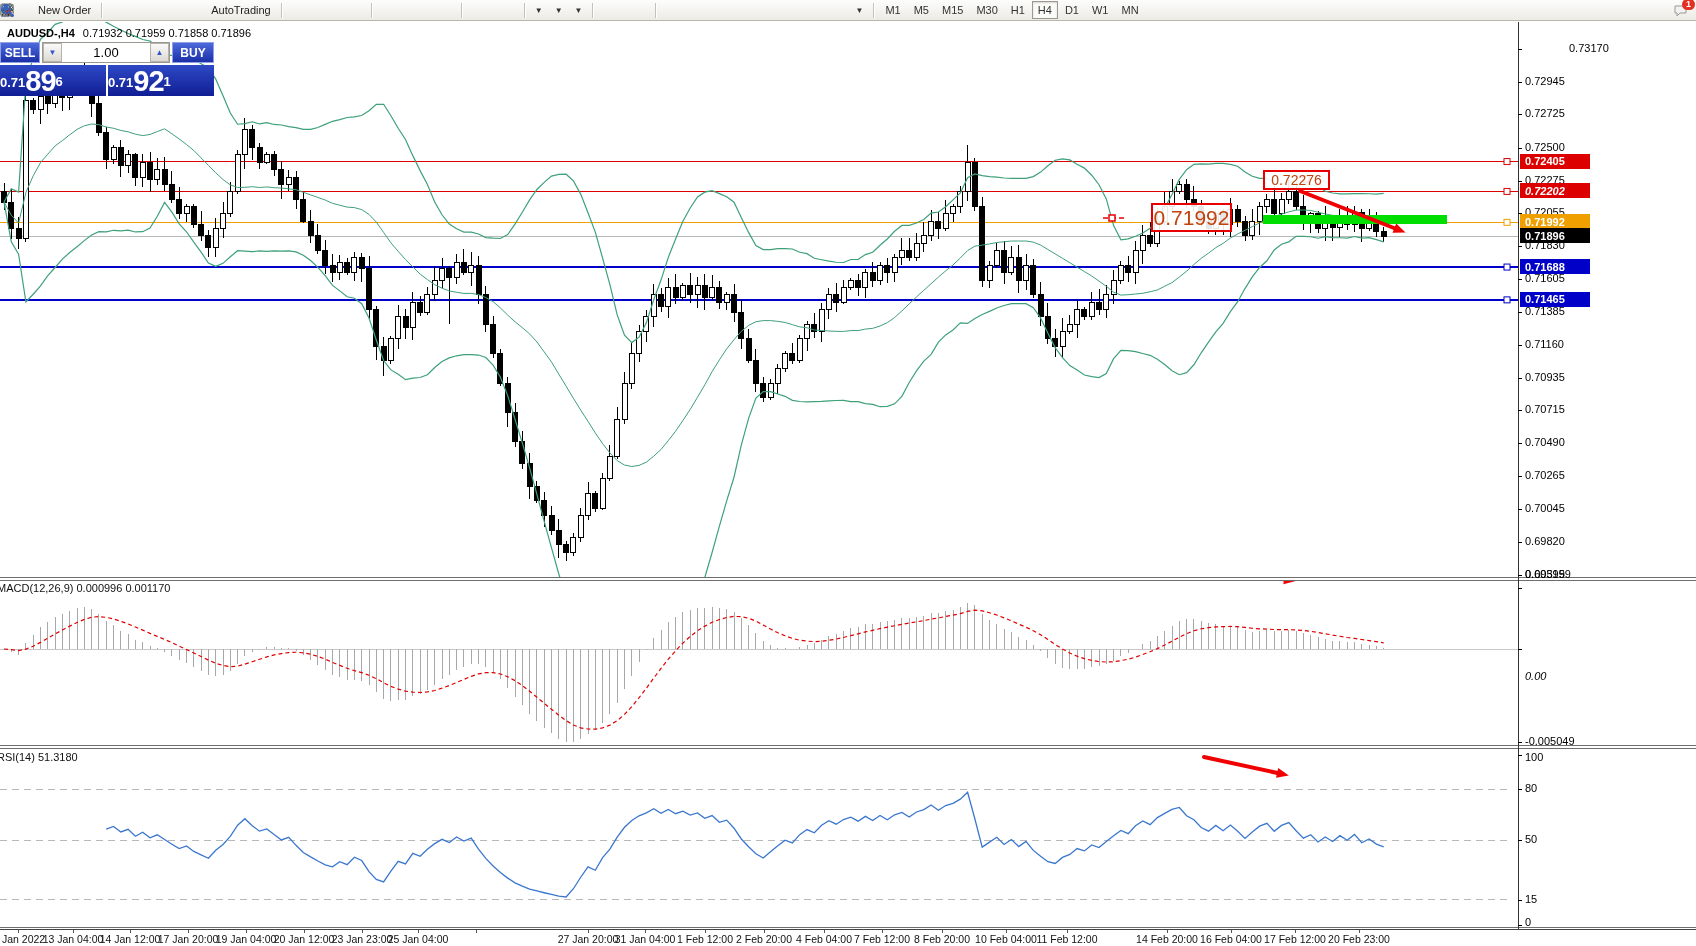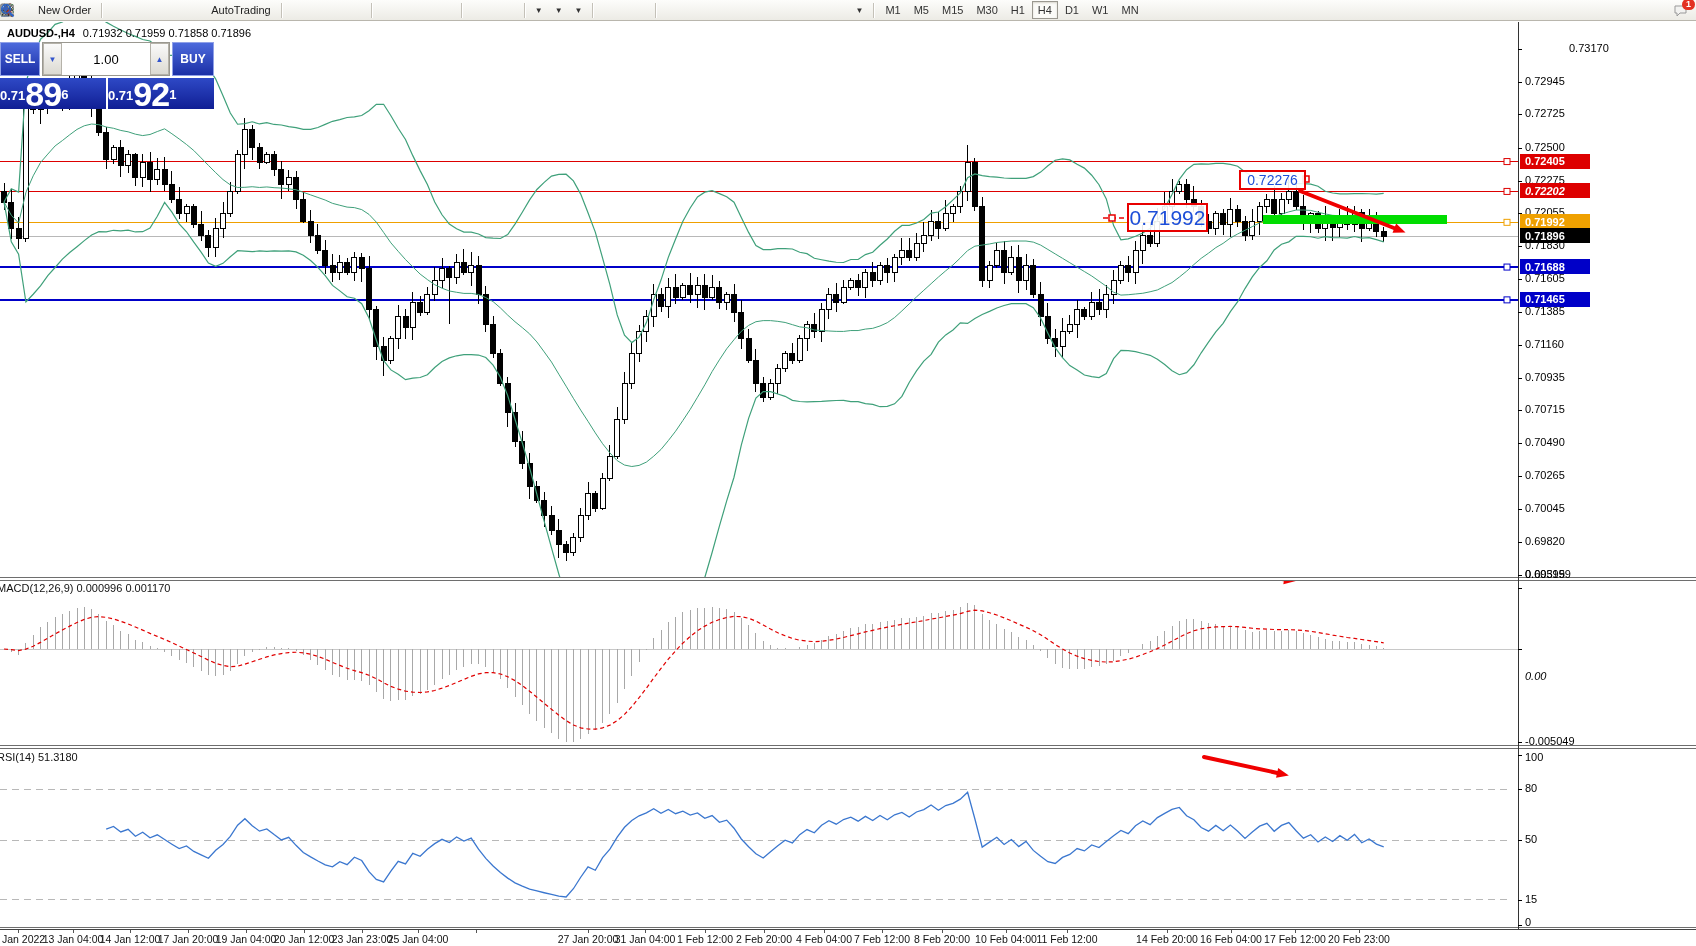--- a/index.html
+++ b/index.html
@@ -20,47 +20,47 @@
   .tb-right{margin-left:auto;display:flex;align-items:center;gap:6px;padding-right:8px;}
   .badge{position:absolute;top:-4px;right:-7px;background:#e33022;color:#fff;border-radius:8px;
          font-size:9px;font-weight:bold;padding:0 4px;height:11px;line-height:11px;}
   
   #win{position:absolute;left:0;top:22px;width:1696px;height:924px;background:#fff;}
   svg{position:absolute;left:0;}
   #symline{position:absolute;left:7px;top:5px;font-size:11px;color:#000;z-index:6;}
   #symline b{margin-right:8px;}
   
   #tpanel{position:absolute;left:0;top:20px;width:214px;z-index:7;}
-  .trow1{display:flex;height:34px;gap:2px;}
+  .trow1{display:flex;height:21px;gap:2px;}
   .btn-trade{flex:0 0 38px;background:linear-gradient(#4d6adc,#1b2fa6);border:1px solid #8fa0e8;
      color:#fff;font-weight:bold;font-size:12px;display:flex;align-items:center;justify-content:center;}
   .volbox{flex:1;display:flex;border:1px solid #9a9890;background:#fff;}
   .volarr{width:17px;background:linear-gradient(#fafafa,#dcdad2);border:1px solid #b5b2a9;color:#3355cc;
      font-size:8px;display:flex;align-items:center;justify-content:center;}
   .volval{flex:1;display:flex;align-items:center;justify-content:center;font-size:13px;color:#000;}
   .trow2{display:flex;height:31px;gap:2px;margin-top:2px;}
   .pbox{flex:1;background:linear-gradient(#2e49c6,#101e94);color:#fff;display:flex;align-items:flex-end;
         justify-content:flex-start;padding-bottom:1px;}
   .pbox .sm{font-size:13px;font-weight:bold;line-height:24px;}
-  .pbox .lg{font-size:34px;font-weight:bold;line-height:28px;letter-spacing:-1px;}
+  .pbox .lg{font-size:29px;font-weight:bold;line-height:28px;letter-spacing:-1px;}
   .pbox .sp{font-size:13px;font-weight:bold;line-height:34px;align-self:flex-start;}
   
   .hsep{position:absolute;left:0;width:1696px;background:#fff;border-top:1px solid #6e6e6e;border-bottom:1px solid #6e6e6e;height:2px;}
   #vaxis{position:absolute;top:0;height:907px;width:1px;background:#333;left:1518px;}
   .axlbl{position:absolute;left:1525px;font-size:11px;color:#000;white-space:nowrap;}
   .axtick{position:absolute;left:1518px;width:4px;height:1px;background:#000;}
   .tag{position:absolute;left:1520px;width:70px;height:15px;color:#fff;font-size:11px;font-weight:bold;
        display:flex;align-items:center;padding-left:5px;box-sizing:border-box;}
   .indlbl{position:absolute;left:-3px;font-size:11px;color:#111;z-index:5;}
   #timeaxis{position:absolute;left:0;top:907px;width:1696px;height:17px;border-top:1px solid #444;background:#fff;overflow:hidden;}
   .tlbl{position:absolute;top:3px;font-size:10.5px;color:#111;white-space:nowrap;transform:translateX(-50%);}
   .ttick{position:absolute;top:0;width:1px;height:3px;background:#555;}
   
-  .annbox{position:absolute;border:2px solid #e80000;background:rgba(255,255,255,.9);color:#1d4ed8;
-          display:flex;align-items:center;justify-content:center;z-index:6;box-sizing:border-box;}
+  .annbox{position:absolute;border:2px solid #e80000;background:rgba(255,255,255,.9);color:#c2410c;
+          display:flex;align-items:center;justify-content:center;z-index:6;box-sizing:border-box;margin-left:24px;}
 </style>
 </head>
 <body>
 
 <div id="app">
   <div class="toolbar">
     <span class="grip"></span>
     <button class="tb">
       <span class="ic">
         <svg width="14" height="14">

